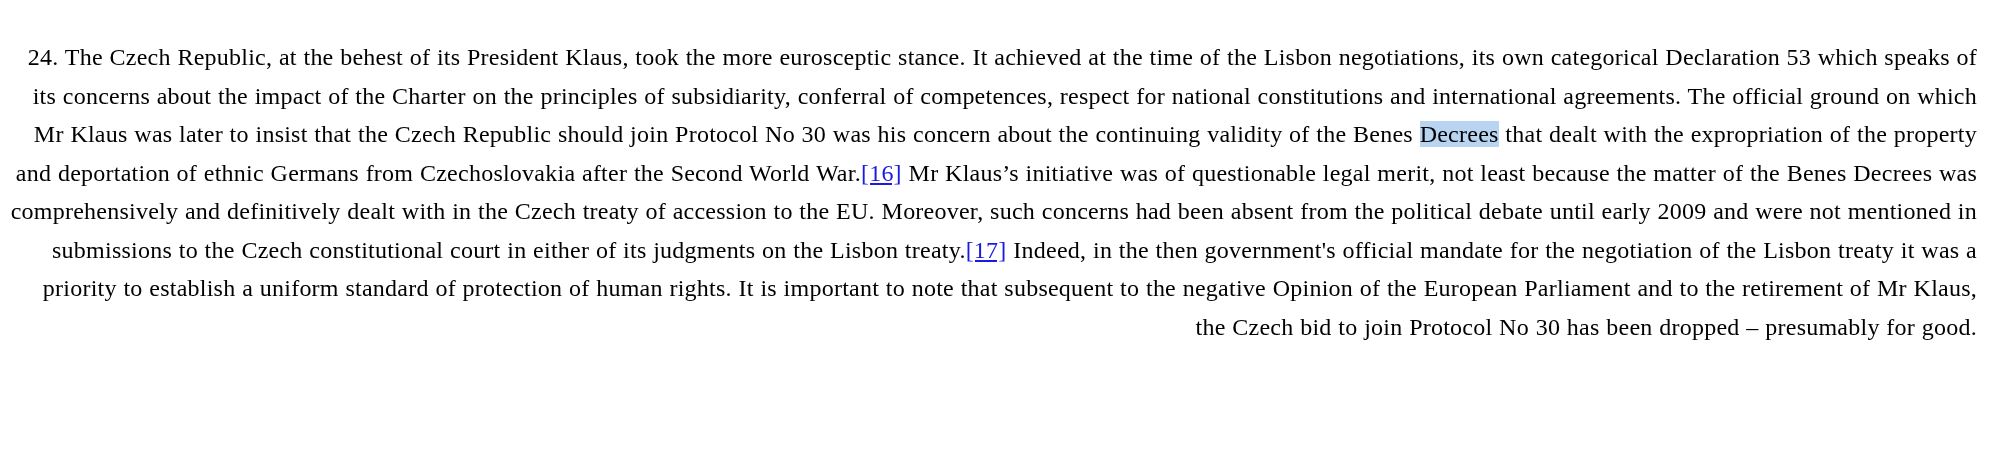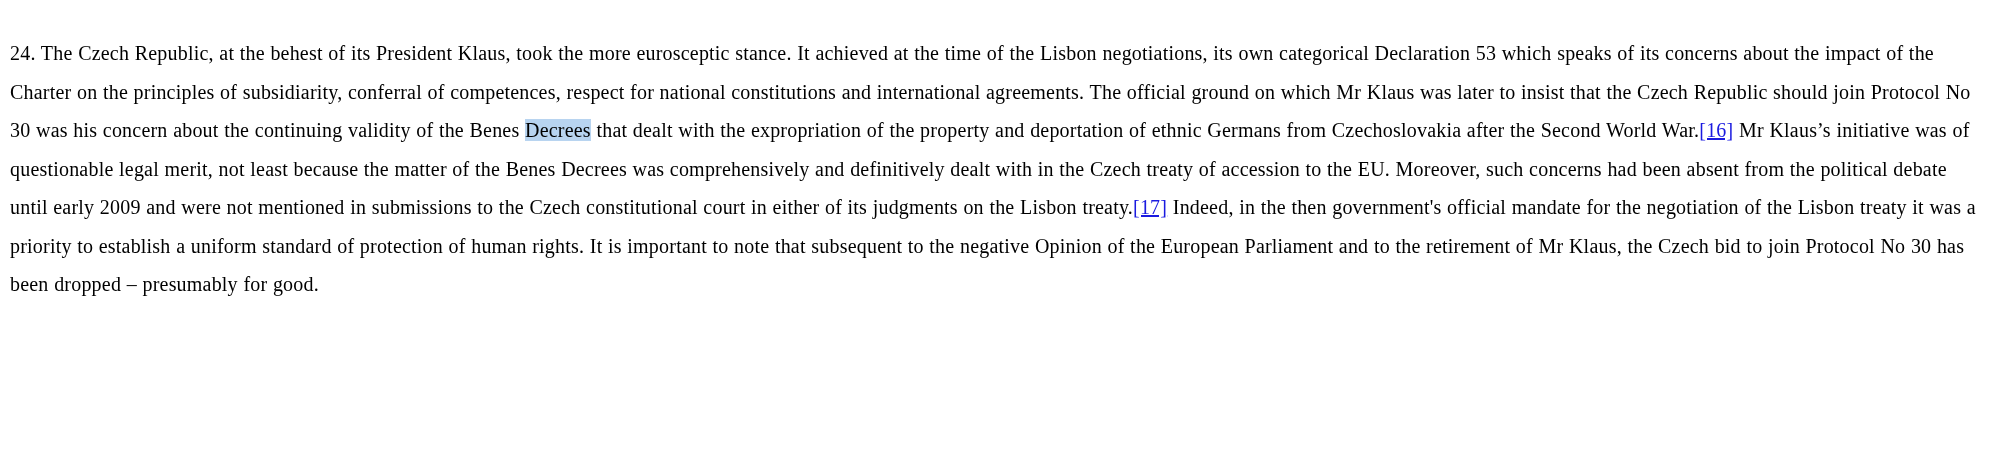--- a/index.html
+++ b/index.html
@@ -14,23 +14,23 @@
     color: #000000;
   }
   .page {
     box-sizing: border-box;
     width: 1999px;
     height: 453px;
     padding: 14px 22px 0 10px;
     background: #ffffff;
   }
   .paragraph {
-    font-size: 20px;
+    font-size: 24px;
     line-height: 38.5px;
-    text-align: left;
+    text-align: right;
     letter-spacing: 0.01em;
     word-spacing: 0.02em;
     color: #000000;
   }
   .highlight {
     background: #b8d4f0;
   }
   .footnote-link {
     color: #1a1ae0;
     text-decoration: underline;

